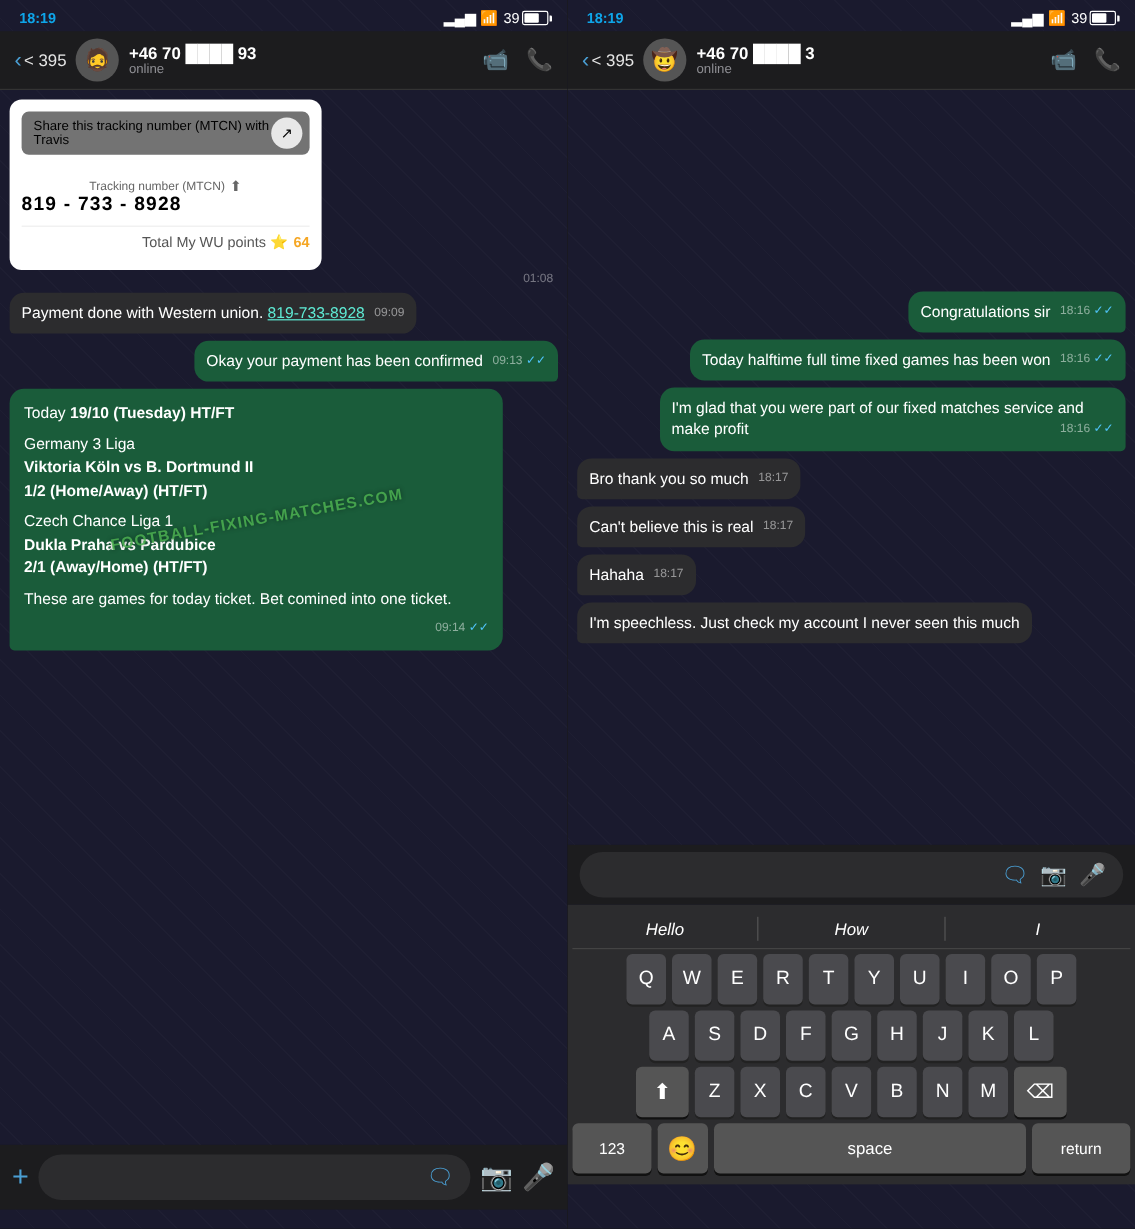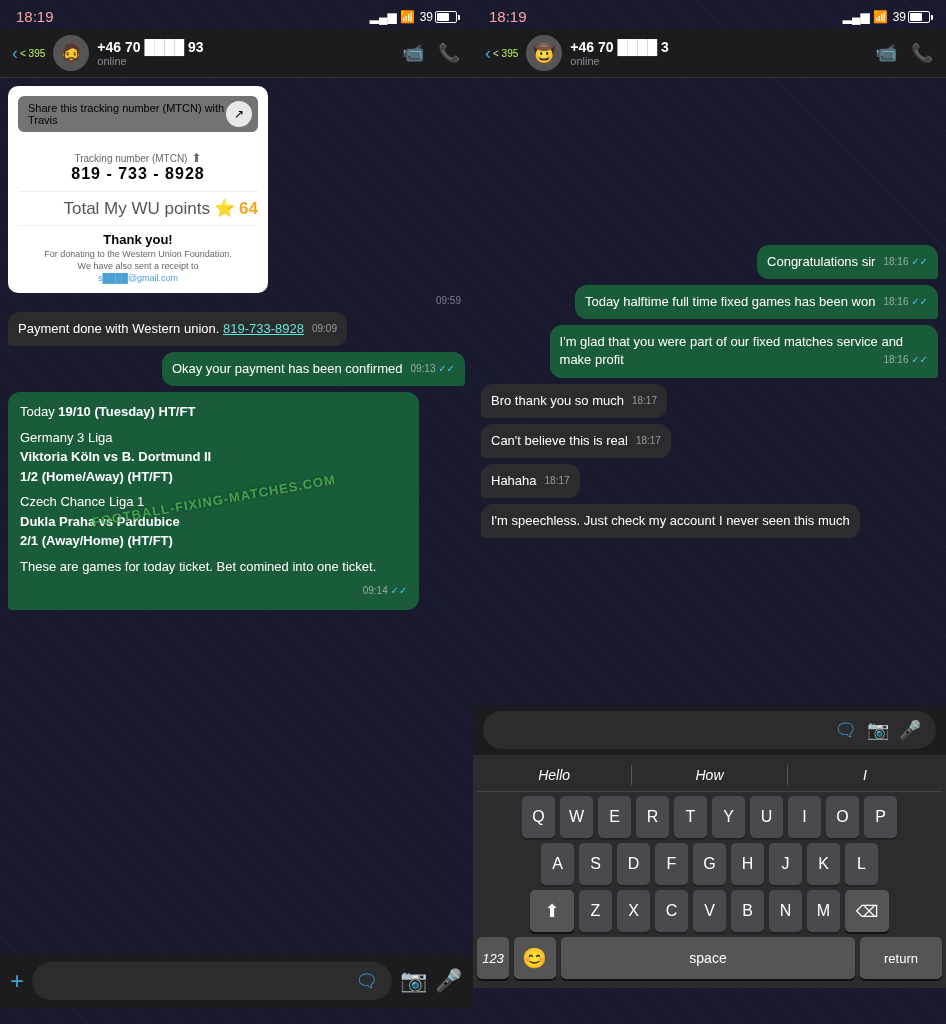--- a/index.html
+++ b/index.html
@@ -41,23 +41,23 @@
     .status-bar {
       display: flex;
       justify-content: space-between;
       align-items: center;
       padding: 8px 16px 4px;
       position: relative;
       z-index: 10;
     }
 
     .status-time {
-      color: #fca5a5;
-      font-size: 15px;
-      font-weight: 400;
+      color: #0ea5e9;
+      font-size: 12px;
+      font-weight: 700;
     }
 
     .status-icons {
       display: flex;
       align-items: center;
       gap: 4px;
       color: #fff;
       font-size: 12px;
     }
 
@@ -103,22 +103,22 @@
 
     .back-btn {
       color: #4a9fd4;
       font-size: 16px;
       display: flex;
       align-items: center;
       gap: 2px;
     }
 
     .back-count {
-      color: #bef264;
-      font-size: 10px;
+      color: #e5e5e5;
+      font-size: 14px;
     }
 
     .avatar {
       width: 36px;
       height: 36px;
       border-radius: 50%;
       background: #555;
       overflow: hidden;
       display: flex;
       align-items: center;
@@ -212,21 +212,21 @@
       margin-bottom: 8px;
     }
 
     .wu-header-text {
       color: #000;
       font-size: 11px;
       font-weight: 500;
     }
 
     .wu-tracking {
-      text-align: center;
+      text-align: left;
       margin-bottom: 8px;
       margin-top: 19px;
     }
 
     .wu-tracking-label {
       font-size: 10px;
       color: #666;
       display: flex;
       align-items: center;
       justify-content: center;
@@ -237,21 +237,21 @@
       font-size: 16px;
       font-weight: 700;
       color: #000;
       letter-spacing: 1px;
     }
 
     .wu-points {
       display: flex;
       justify-content: flex-end;
       align-items: center;
-      font-size: 17px;
+      font-size: 12px;
       color: #555;
       border-top: 1px solid #eee;
       padding-top: 6px;
       margin-bottom: 6px;
       gap: 4px;
     }
 
     .wu-thank-you {
       text-align: center;
       border-top: 1px solid #eee;
@@ -420,23 +420,22 @@
     .key-shift {
       width: 44px;
     }
 
     .key-delete {
       width: 44px;
       font-size: 18px;
     }
 
     .key-123 {
-      width: 32px;
+      width: 66px;
       font-size: 13px;
-      font-style: italic;
     }
 
     .key-emoji {
       width: 42px;
       font-size: 18px;
     }
 
     .key-space {
       flex: 1;
       font-size: 14px;
@@ -519,28 +518,22 @@
             <span>Tracking number (MTCN)</span>
             <span style="font-size:12px;">⬆</span>
           </div>
           <div class="wu-tracking-number">819 - 733 - 8928</div>
         </div>
         <div class="wu-points">
           <span>Total My WU points</span>
           <span>⭐</span>
           <span style="color:#f5a623;font-weight:700;">64</span>
         </div>
-        <div class="wu-thank-you">
-          <div class="wu-thank-title">Thank you!</div>
-          <div class="wu-thank-sub">For donating to the Western Union Foundation.</div>
-          <div class="wu-thank-sub">We have also sent a receipt to</div>
-          <div class="wu-email">s████@gmail.com</div>
-        </div>
       </div>
-      <div style="font-size:10px;color:rgba(255,255,255,0.4);text-align:right;padding-right:4px;">09:59</div>
+      <div style="font-size:10px;color:rgba(255,255,255,0.4);text-align:right;padding-right:4px;">01:08</div>
     </div>
 
     <div class="message message-incoming">
       <span>Payment done with Western union. </span>
       <span style="color:#5eead4;text-decoration:underline;">819-733-8928</span>
       <span class="message-time">09:09</span>
     </div>
 
     <div class="message message-outgoing">
       <span>Okay your payment has been confirmed</span>

